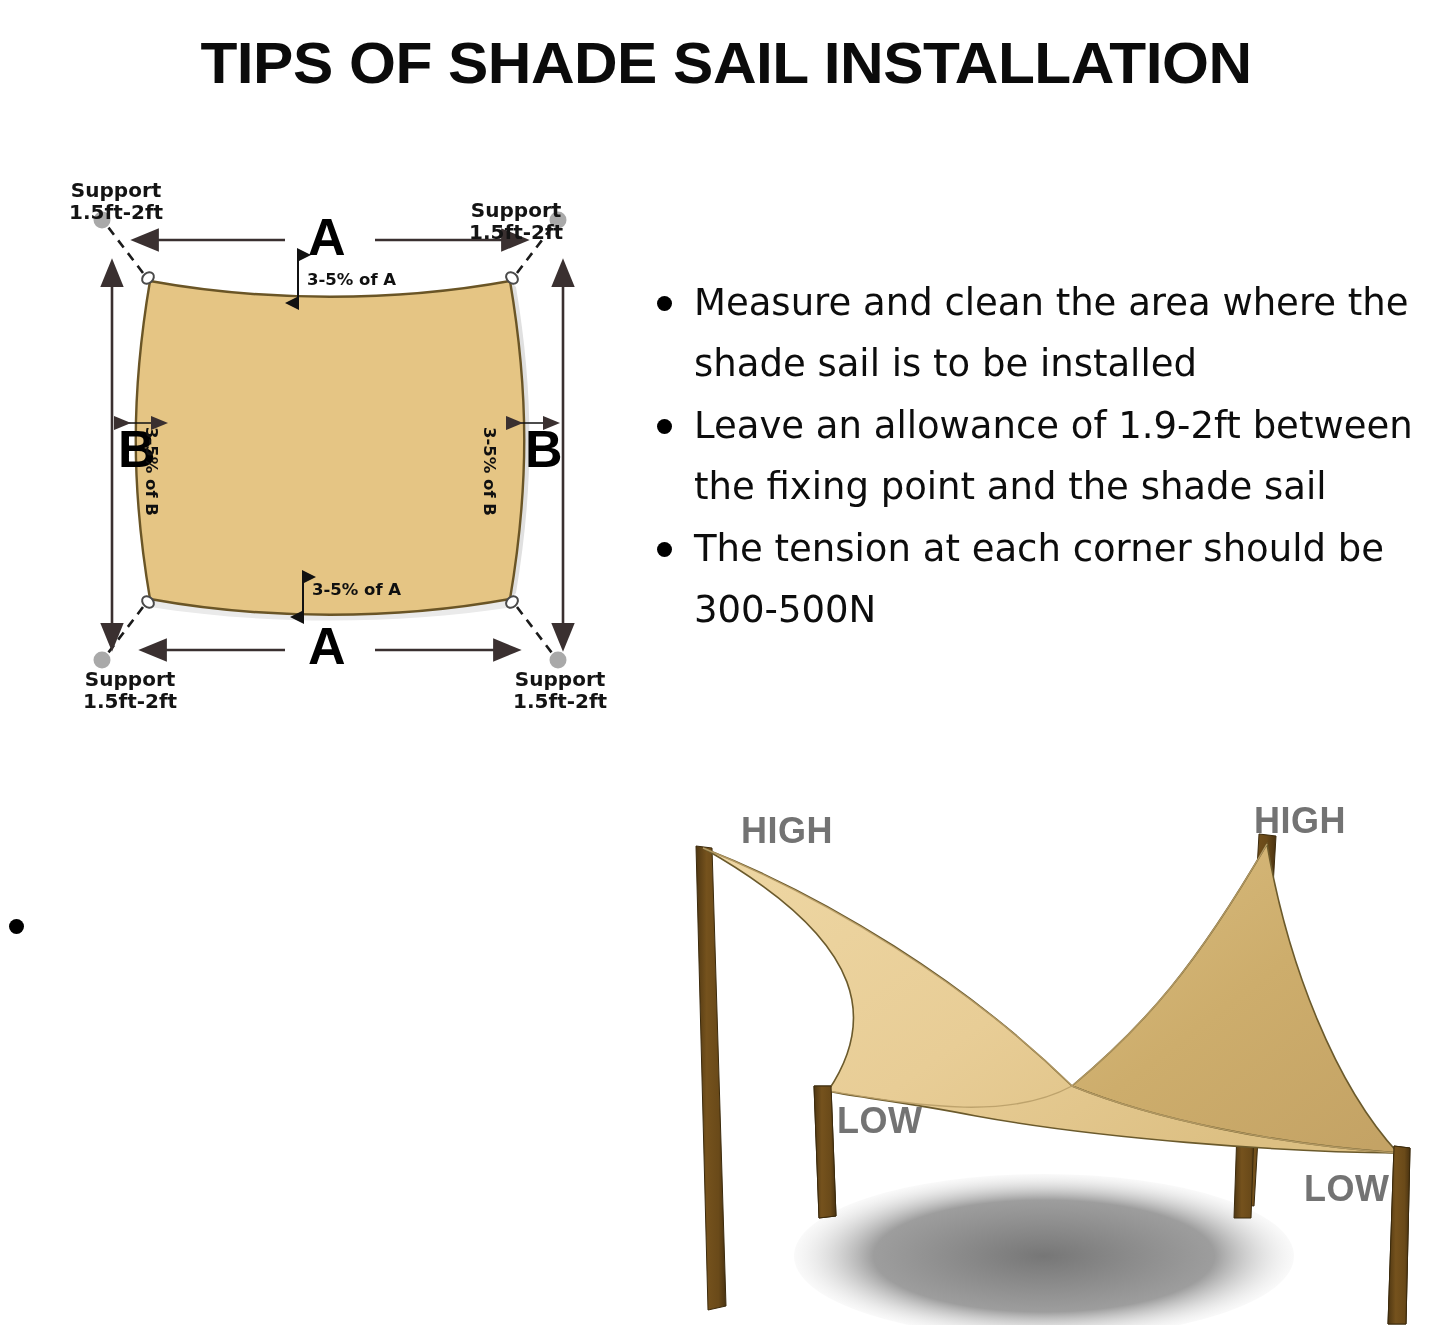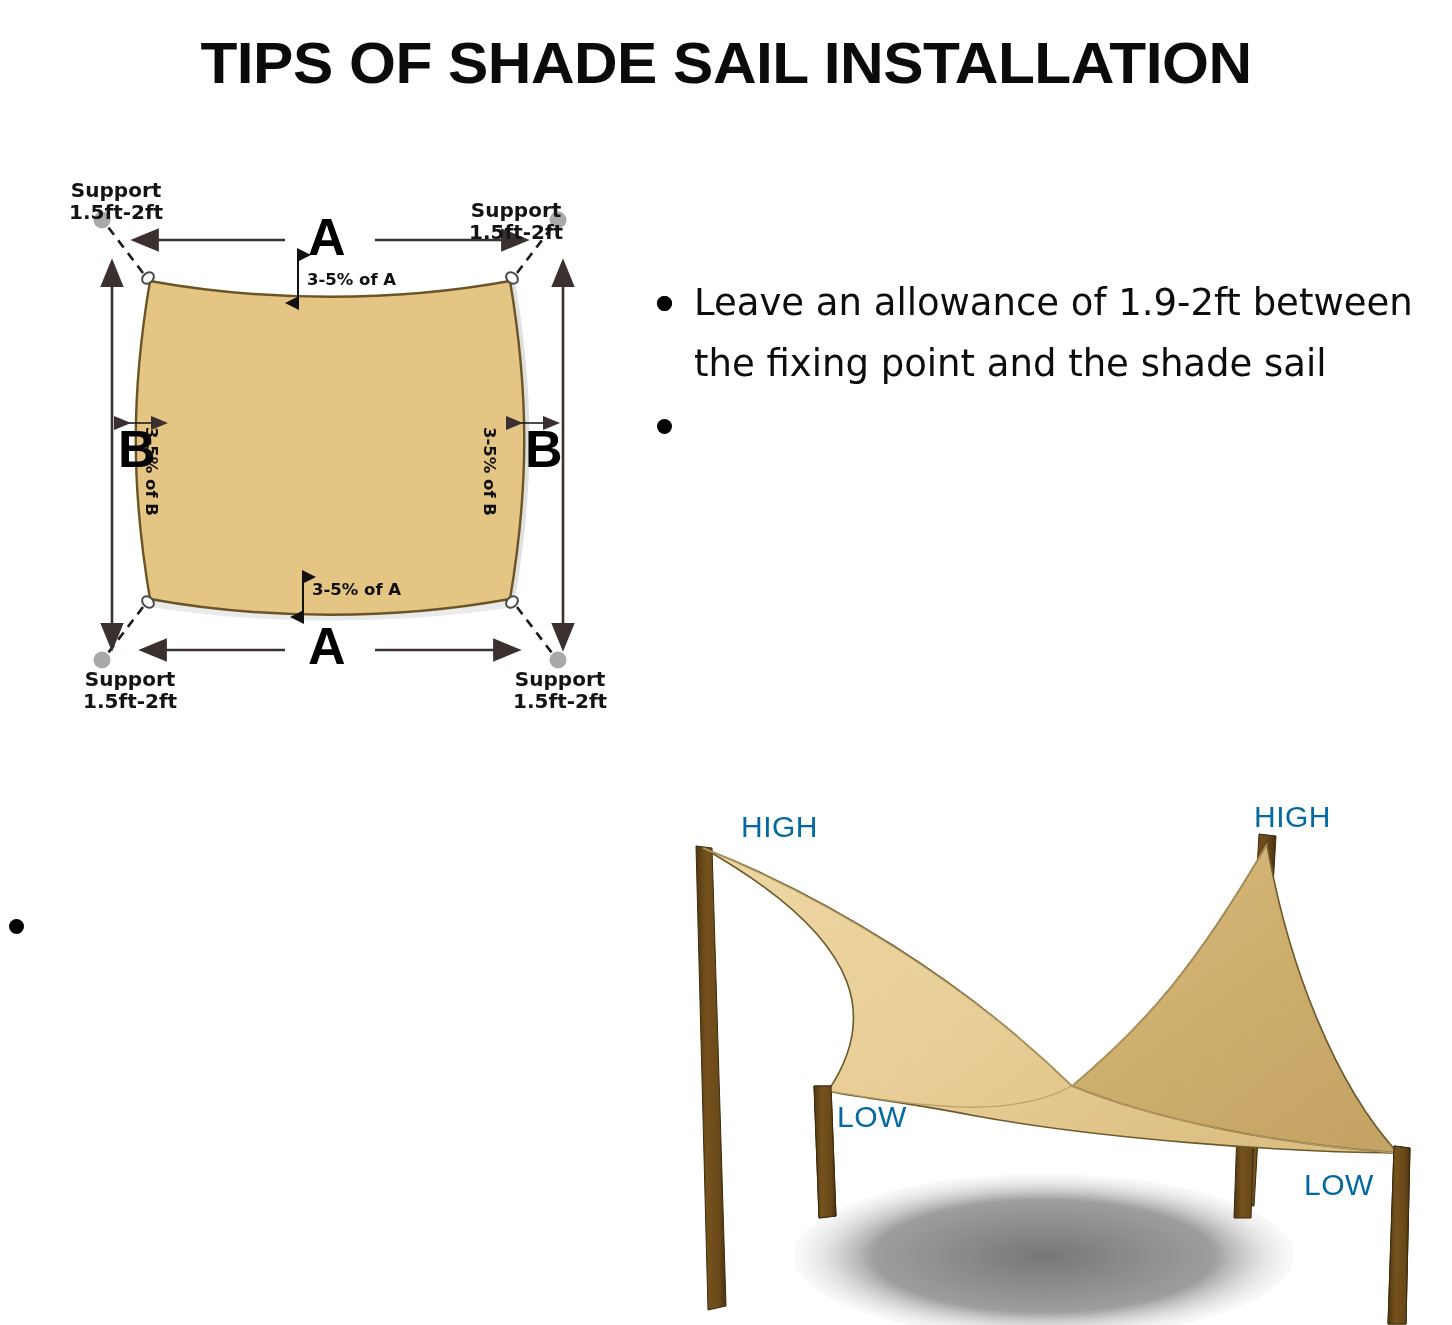--- a/index.html
+++ b/index.html
@@ -121,23 +121,23 @@
     left: 676px;
     top: 786px;
     width: 776px;
     height: 539px;
   }
   #hyperbolic-illustration svg { display: block; }
 
   .hl-label {
     position: absolute;
     font-family: "Liberation Sans", sans-serif;
-    font-size: 30px;
-    font-weight: 400;
-    color: #0369a1;
+    font-size: 36px;
+    font-weight: 700;
+    color: #737373;
     letter-spacing: 0.5px;
     white-space: nowrap;
   }
 </style>
 </head>
 <body>
 
 <h1 class="page-title">TIPS OF SHADE SAIL INSTALLATION</h1>
 
 <div id="sail-diagram">
@@ -246,27 +246,29 @@
 
   <div class="pct-label" style="left:252px; top:105px;">3-5% of A</div>
   <div class="pct-label" style="left:257px; top:415px;">3-5% of A</div>
   <div class="pct-label vert" style="left:106px; top:262px;">3-5% of B</div>
   <div class="pct-label vert" style="left:444px; top:262px;">3-5% of B</div>
 </div>
 
 <ul class="bullet-list" id="tips-right">
   <li class="bullet-item">
     <span class="dot"></span>
+    <span>Measure and clean the area where the shade sail is to be installed</span>
   </li>
   <li class="bullet-item">
     <span class="dot"></span>
     <span>Leave an allowance of 1.9-2ft between the fixing point and the shade sail</span>
   </li>
   <li class="bullet-item">
     <span class="dot"></span>
+    <span>The tension at each corner should be 300-500N</span>
   </li>
 </ul>
 
 <ul class="bullet-list" id="tips-left">
   <li class="bullet-item">
     <span class="dot"></span>
   </li>
 </ul>
 
 <div id="hyperbolic-illustration">

